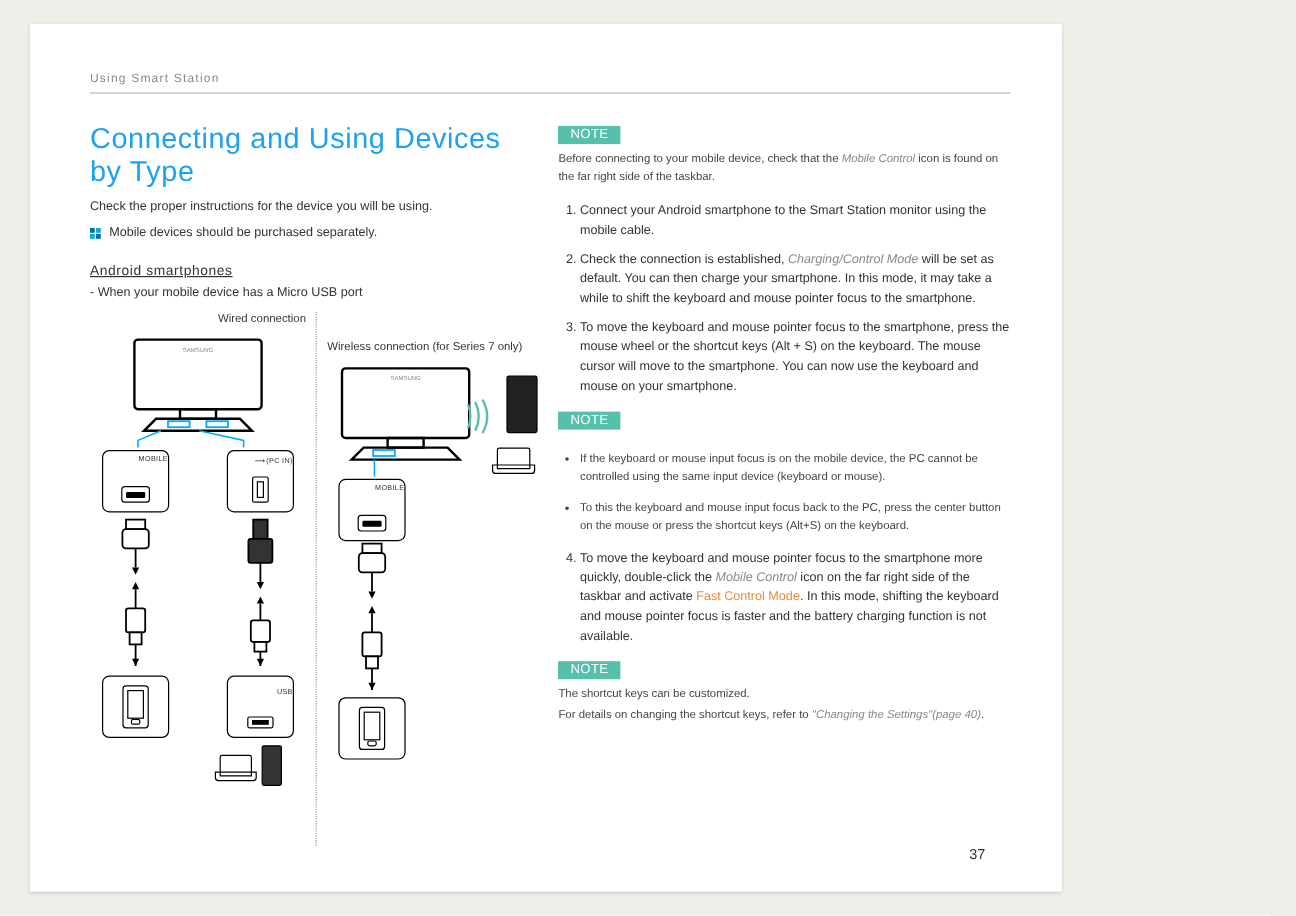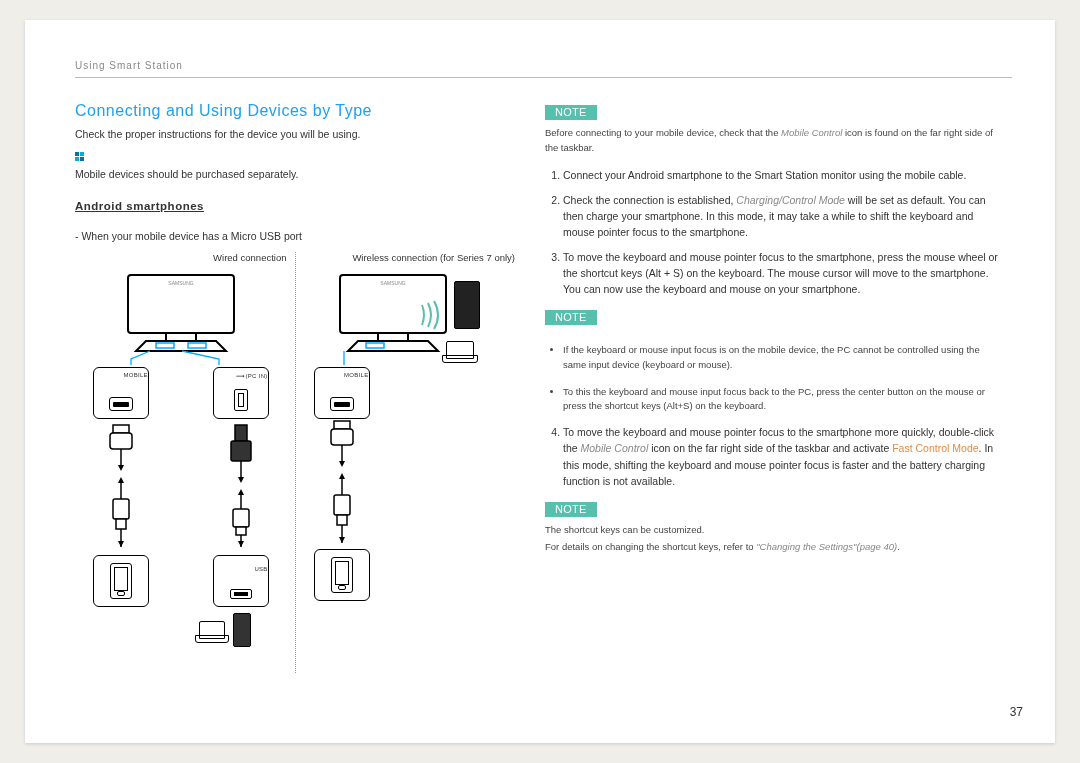--- a/index.html
+++ b/index.html
@@ -1,46 +1,46 @@
 <!DOCTYPE html>
 <html><head>
 <meta charset="utf-8">
 <style>
   * { box-sizing: border-box; margin: 0; padding: 0; }
   body { width: 1080px; height: 763px; background: #f0eee9; padding: 20px 25px; font-family: Arial, Helvetica, sans-serif; color: #333; }
-  .page { background: #fff; width: 1030px; height: 723px; box-shadow: 0 1px 3px rgba(0,0,0,0.15); position: relative; padding: 40px 43px 40px 50px; }
+  .page { background: #fff; width: 860px; height: 723px; box-shadow: 0 1px 3px rgba(0,0,0,0.15); position: relative; padding: 40px 43px 40px 50px; }
   .header-bar { font-size: 10px; letter-spacing: 1px; color: #888; margin-bottom: 6px; }
   .header-line { border-bottom: 1px solid #bbb; margin-bottom: 24px; width: 100%; }
   .columns { display: flex; gap: 30px; }
   .col-left { width: 440px; }
   .col-right { width: 460px; }
-  h1.title { color: #1da1f2; font-weight: 400; font-size: 16px; letter-spacing: 0.5px; margin-bottom: 6px; }
+  h1.title { color: #1da1f2; font-weight: 400; font-size: 24px; letter-spacing: 0.5px; margin-bottom: 6px; }
   .intro { font-size: 10.5px; line-height: 1.55; margin-bottom: 8px; }
-  .bullet-row { display: flex; align-items: flex-start; gap: 6px; font-size: 10.5px; margin-bottom: 20px; flex-direction: column; }
+  .bullet-row { display: flex; align-items: center; gap: 6px; font-size: 10.5px; margin-bottom: 20px; }
   .bullet-icon { width: 10px; height: 10px; display: grid; grid-template-columns: 5px 5px; grid-template-rows: 5px 5px; flex-shrink: 0; margin-top: 2px; gap: 0; }
   .bi-sq { width: 4px; height: 4px; background: #0aa9e0; }
   .bi-sq.dk { background: #0572a5; }
-  h3.sub { font-size: 11.5px; font-weight: bold; letter-spacing: 0.5px; text-decoration: underline; margin-bottom: 18px; }
+  h3.sub { font-size: 11.5px; font-weight: normal; letter-spacing: 0.5px; text-decoration: underline; margin-bottom: 6px; }
   .dash-item { font-size: 10.5px; margin-bottom: 10px; }
   .dash-item::before { content: "- "; }
   .diagram-row { display: flex; }
   .diagram-col { flex: 1; text-align: right; font-size: 9.5px; position: relative; }
   .dc1 { border-right: 1px dotted #999; padding-right: 8px; }
-  .dc2 { padding-left: 8px; }
+  .dc2 { padding-left: 8px; margin-top: 24px; }
   .dia-label { margin-bottom: 10px; }
   .diagram { height: 400px; position: relative; }
   .note-badge { display: inline-block; background: #57c0ac; color: #fff; font-size: 11px; padding: 1px 10px 2px 10px; margin-bottom: 6px; letter-spacing: 0.3px; }
   .note-text { font-size: 9.5px; line-height: 1.55; margin-bottom: 12px; color: #444; }
   ol.steps { font-size: 10.5px; line-height: 1.55; padding-left: 18px; margin-bottom: 10px; }
   ol.steps li { margin-bottom: 8px; }
   ul.inner { font-size: 9.5px; line-height: 1.55; padding-left: 18px; margin-bottom: 10px; list-style: disc; color: #444; }
   ul.inner li { margin-bottom: 6px; margin-top: 12px; }
   .ital-ref { font-style: italic; color: #888; }
   .orange { color: #e98b3f; }
-  .page-num { position: absolute; bottom: 24px; right: 32px; font-size: 12px; }
+  .page-num { position: absolute; bottom: 24px; right: 64px; font-size: 12px; }
   svg { display: block; }
   .port-box { border: 1.5px solid #000; border-radius: 6px; width: 56px; height: 52px; margin: 0 auto; position: relative; background: #fff; }
   .port-box .lbl { position: absolute; top: 4px; left: 0; right: 0; font-size: 6px; letter-spacing: 0.3px; }
   .mob-port { position: absolute; bottom: 7px; left: 50%; transform: translateX(-50%); width: 24px; height: 14px; border: 1.5px solid #000; border-radius: 3px; }
   .mob-port::after { content: ""; position: absolute; top: 4px; left: 3px; right: 3px; height: 5px; background: #000; border-radius: 1px; }
   .pc-port { position: absolute; bottom: 7px; left: 50%; transform: translateX(-50%); width: 14px; height: 22px; border: 1.5px solid #000; border-radius: 2px; }
   .pc-port::after { content: ""; position: absolute; top: 3px; left: 3px; right: 3px; bottom: 3px; border: 1px solid #000; }
   .usb-port { position: absolute; bottom: 7px; left: 50%; transform: translateX(-50%); width: 22px; height: 10px; border: 1.5px solid #000; border-radius: 2px; }
   .usb-port::after { content: ""; position: absolute; top: 2px; left: 3px; right: 3px; height: 4px; background: #000; }
   .phone-box { border: 1.5px solid #000; border-radius: 6px; width: 56px; height: 52px; margin: 0 auto; display: flex; align-items: center; justify-content: center; background: #fff; }

